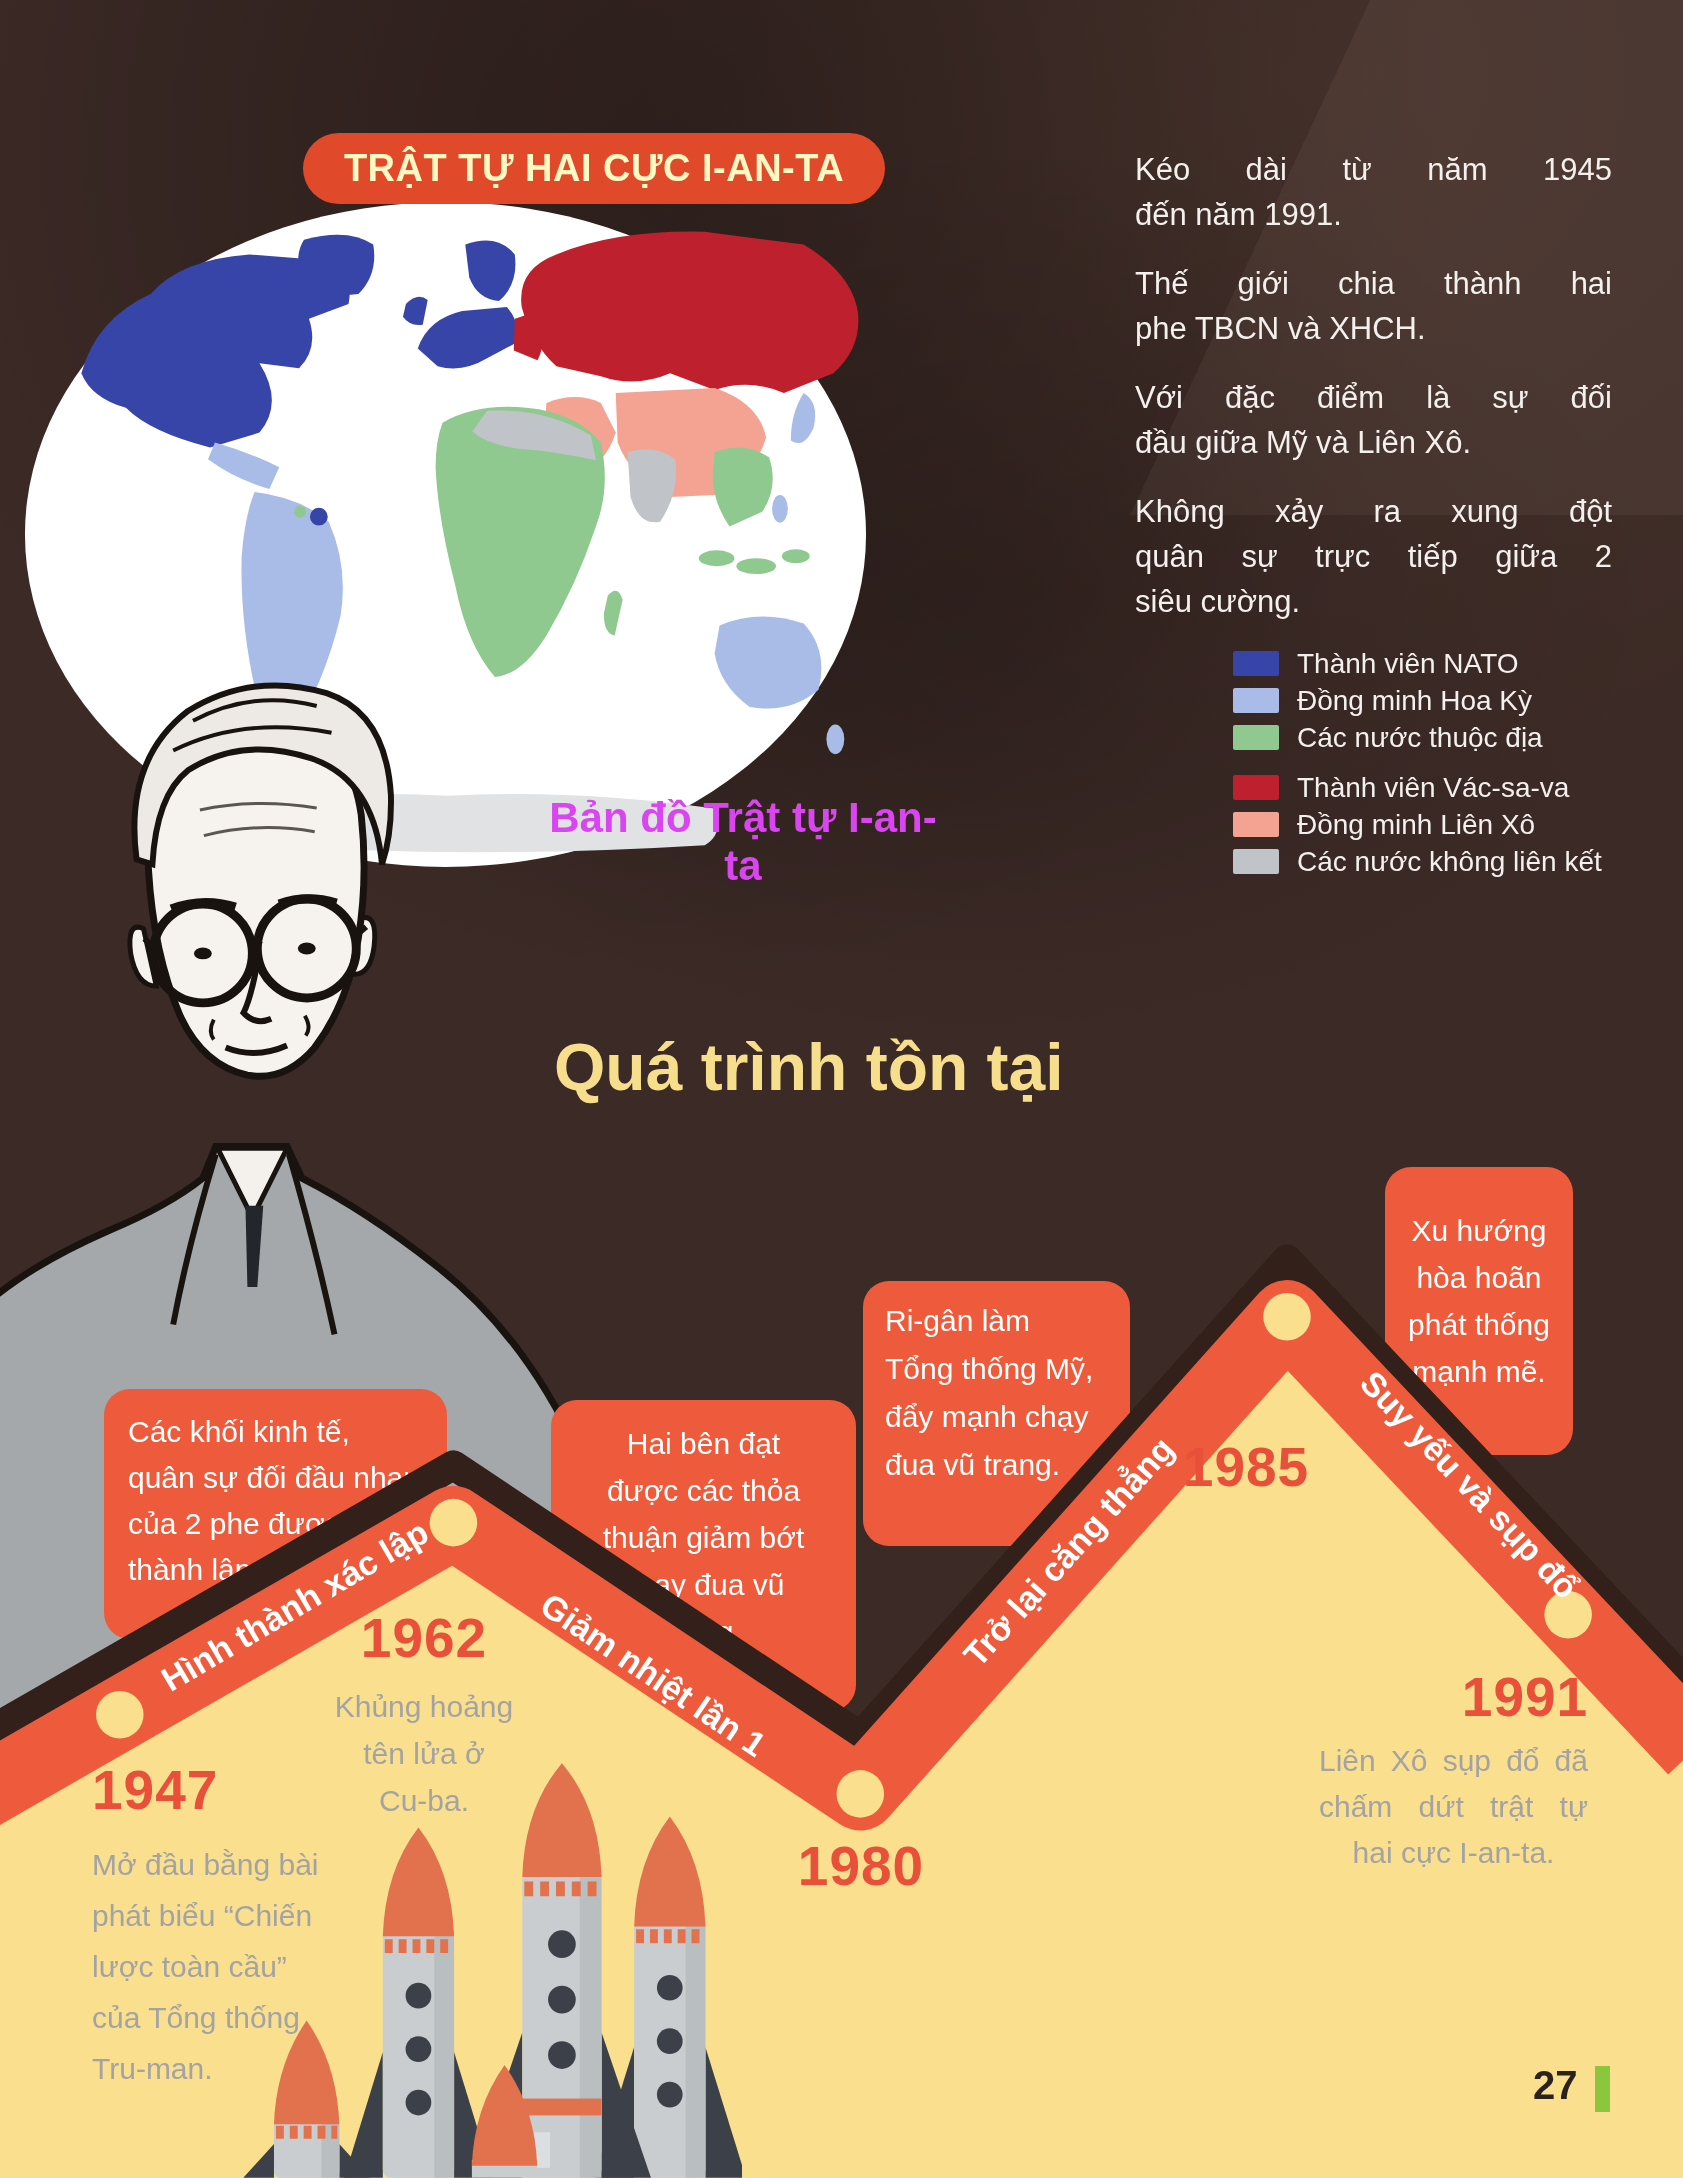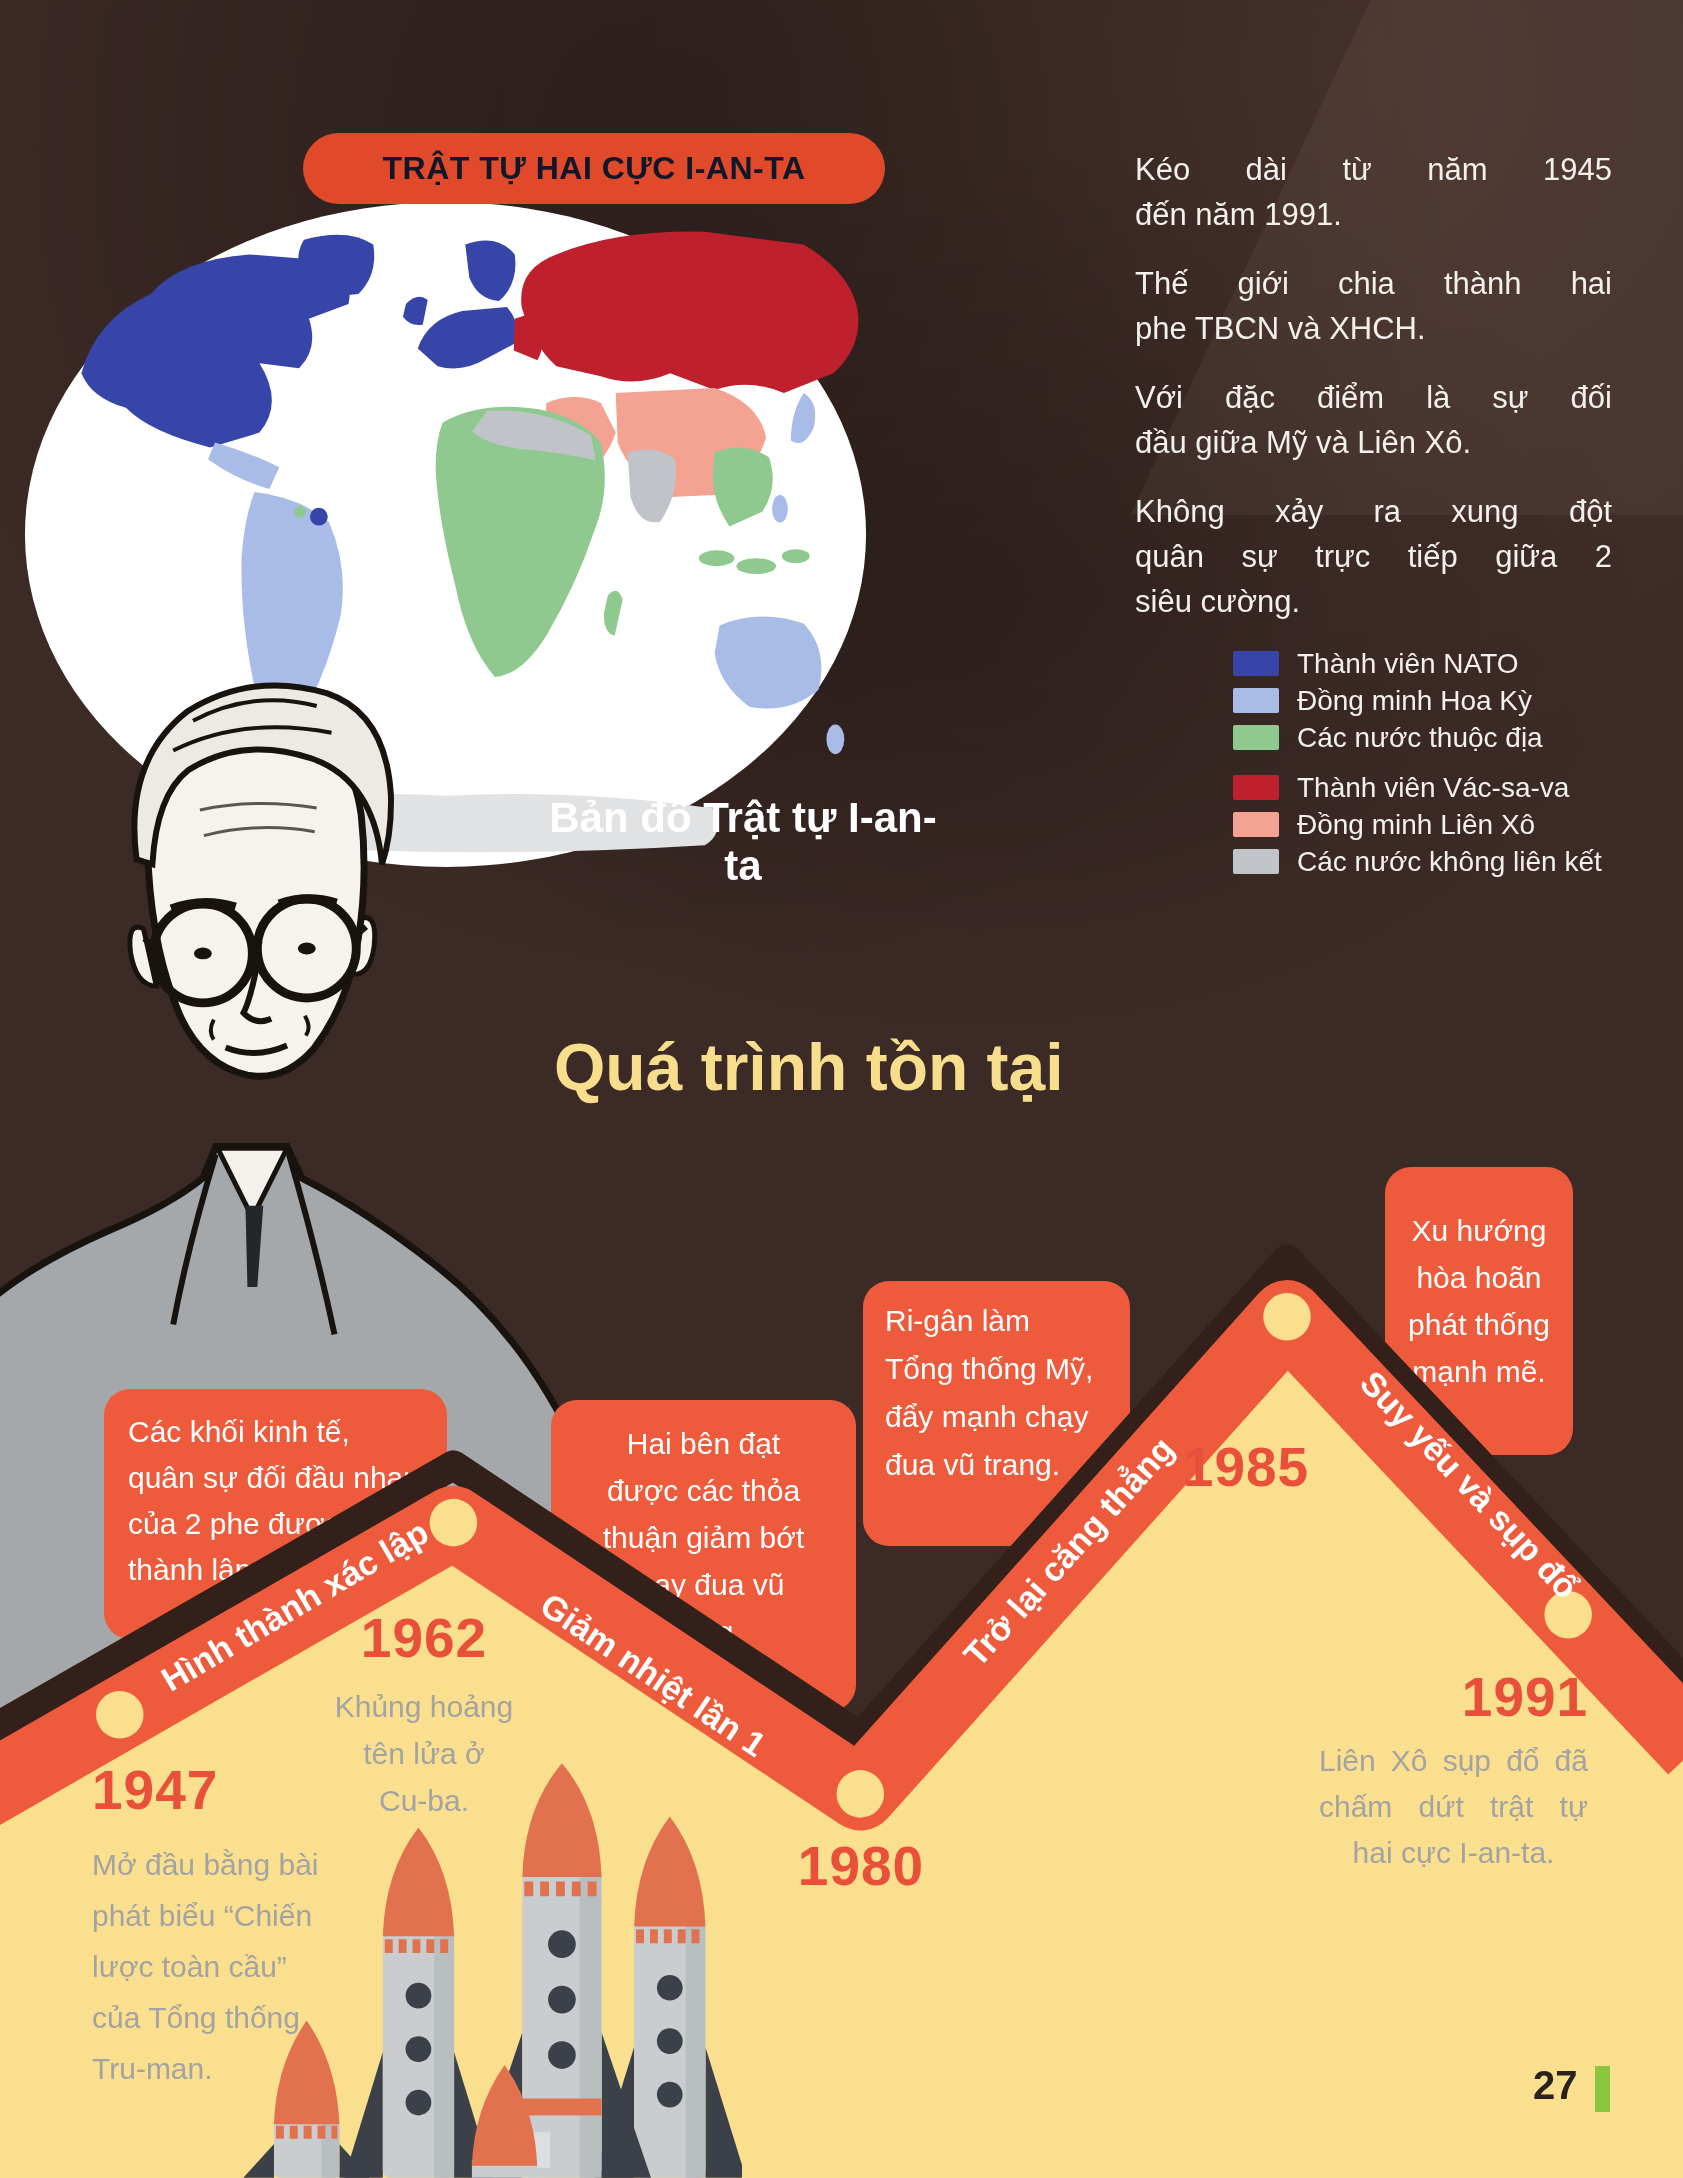--- a/index.html
+++ b/index.html
@@ -9,34 +9,34 @@
   
   .bgA{left:0;top:0;width:1683px;height:1238px;
        background:radial-gradient(ellipse at 40% 12%, rgba(0,0,0,.30), rgba(0,0,0,0) 55%),
                   radial-gradient(ellipse at 78% 6%, rgba(120,85,70,.18), rgba(0,0,0,0) 45%),
                   radial-gradient(ellipse at 58% 48%, rgba(0,0,0,.22), rgba(0,0,0,0) 50%);}
   .bgB{left:970px;top:0;width:713px;height:515px;
        background:linear-gradient(115deg, rgba(0,0,0,0) 42%, rgba(255,230,210,.05) 42%);}
   
   .badge{left:303px;top:133px;width:582px;height:71px;background:#E0492A;border-radius:38px;
          display:flex;align-items:center;justify-content:center;}
-  .badge span{color:#0f172a;font-weight:bold;font-size:32px;letter-spacing:0.5px;}
+  .badge span{color:#fef9c3;font-weight:bold;font-size:38px;letter-spacing:0.5px;}
   
   .intro{left:1135px;top:147px;width:477px;color:#F3F0ED;font-size:31px;line-height:45px;}
   .ipar{margin-bottom:24px;}
   .jline{text-align:justify;text-align-last:justify;}
   .lline{text-align:left;}
   
   .legend{left:1233px;top:645px;}
   .lrow{display:flex;align-items:center;height:37px;}
   .lgap{margin-top:13px;}
   .sw{width:46px;height:25px;border-radius:2px;flex:0 0 46px;}
   .ll{margin-left:18px;color:#F3F0ED;font-size:28px;white-space:nowrap;}
   
-  .mapcap{left:535px;top:794px;width:416px;text-align:center;color:#ffffff;
+  .mapcap{left:535px;top:794px;width:416px;text-align:center;color:#d946ef;
           font-weight:bold;font-size:42px;}
   
   .heading{left:554px;top:1029px;color:#F6DE8D;font-weight:bold;font-size:66px;}
   
   .callout{background:#EE5B3C;border-radius:26px;color:#FFFFFF;font-size:30px;}
   .cA{left:104px;top:1389px;width:319px;height:230px;padding:20px 0 0 24px;line-height:46px;text-align:left;}
   .cB{left:551px;top:1400px;width:305px;height:291px;padding-top:20px;line-height:47px;text-align:center;}
   .cB .inner{width:218px;margin:0 auto;}
   .cC{left:863px;top:1281px;width:245px;height:249px;padding:16px 0 0 22px;line-height:48px;text-align:left;}
   .cD{left:1385px;top:1167px;width:188px;height:248px;padding-top:40px;line-height:47px;text-align:center;}

